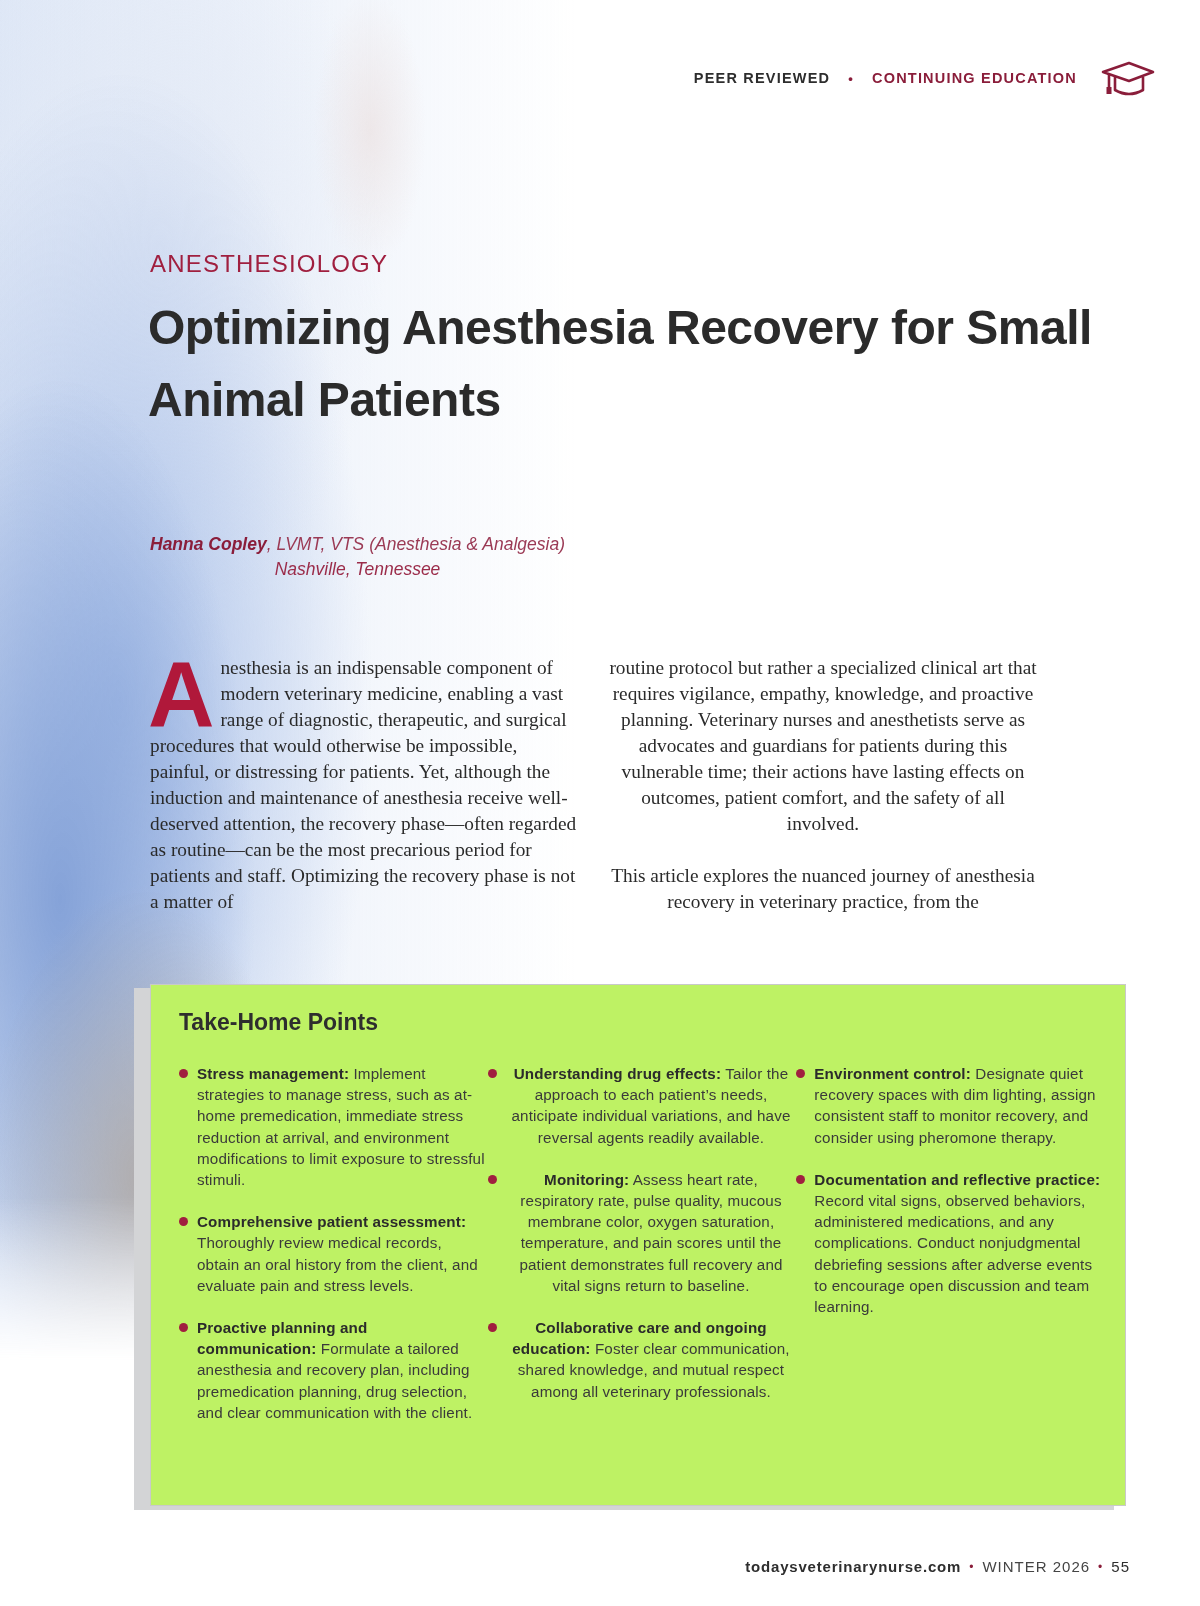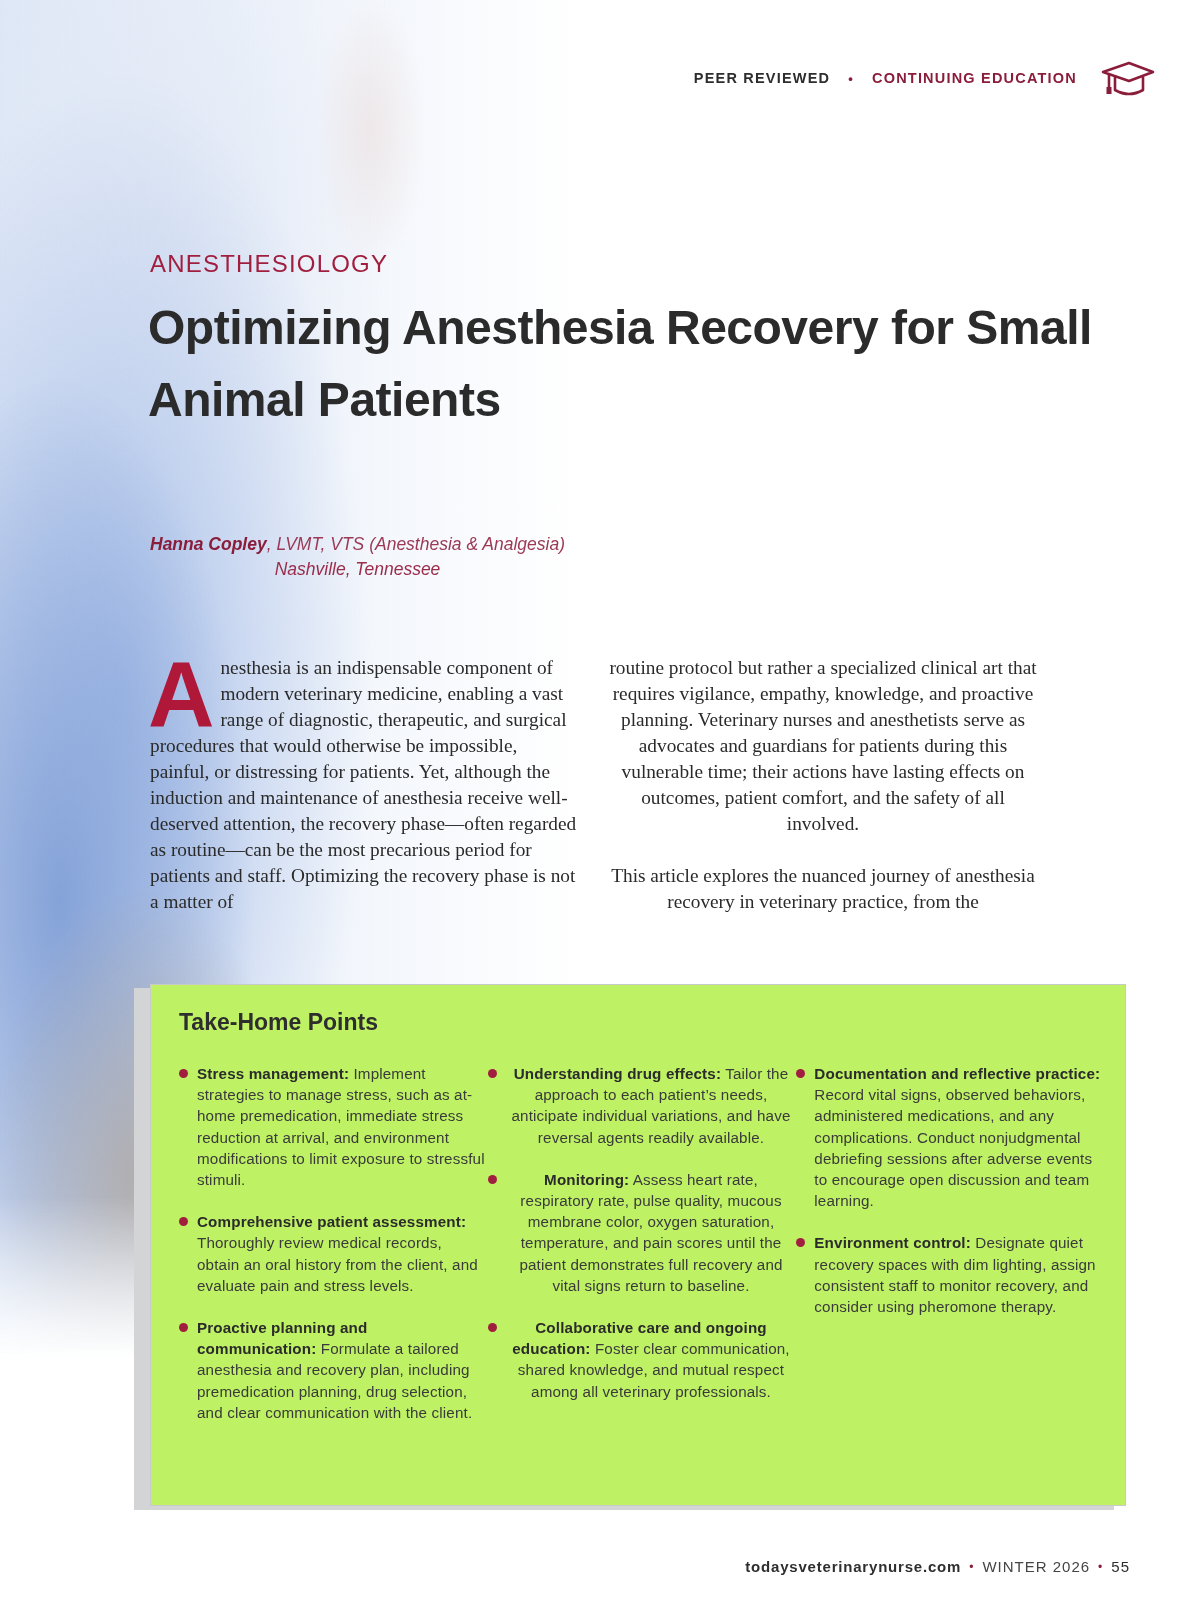--- a/index.html
+++ b/index.html
@@ -142,22 +142,22 @@
       <div class="point"><span class="bullet"></span><span class="lead">Stress management:</span><span> Implement strategies to manage stress, such as at-home premedication, immediate stress reduction at arrival, and environment modifications to limit exposure to stressful stimuli.</span></div>
       <div class="point"><span class="bullet"></span><span class="lead">Comprehensive patient assessment:</span><span> Thoroughly review medical records, obtain an oral history from the client, and evaluate pain and stress levels.</span></div>
       <div class="point"><span class="bullet"></span><span class="lead">Proactive planning and communication:</span><span> Formulate a tailored anesthesia and recovery plan, including premedication planning, drug selection, and clear communication with the client.</span></div>
     </div>
     <div class="box-col">
       <div class="point"><span class="bullet"></span><span class="lead">Understanding drug effects:</span><span> Tailor the approach to each patient’s needs, anticipate individual variations, and have reversal agents readily available.</span></div>
       <div class="point"><span class="bullet"></span><span class="lead">Monitoring:</span><span> Assess heart rate, respiratory rate, pulse quality, mucous membrane color, oxygen saturation, temperature, and pain scores until the patient demonstrates full recovery and vital signs return to baseline.</span></div>
       <div class="point"><span class="bullet"></span><span class="lead">Collaborative care and ongoing education:</span><span> Foster clear communication, shared knowledge, and mutual respect among all veterinary professionals.</span></div>
     </div>
     <div class="box-col">
+      <div class="point"><span class="bullet"></span><span class="lead">Environment control:</span><span> Designate quiet recovery spaces with dim lighting, assign consistent staff to monitor recovery, and consider using pheromone therapy.</span></div>
       <div class="point"><span class="bullet"></span><span class="lead">Documentation and reflective practice:</span><span> Record vital signs, observed behaviors, administered medications, and any complications. Conduct nonjudgmental debriefing sessions after adverse events to encourage open discussion and team learning.</span></div>
-      <div class="point"><span class="bullet"></span><span class="lead">Environment control:</span><span> Designate quiet recovery spaces with dim lighting, assign consistent staff to monitor recovery, and consider using pheromone therapy.</span></div>
     </div>
   </div>
 </div>
 
 <div class="footer">
   <span class="site">todaysveterinarynurse.com</span>
   <span class="dot">•</span>
   <span class="issue">WINTER 2026</span>
   <span class="dot">•</span>
   <span class="page">55</span>

